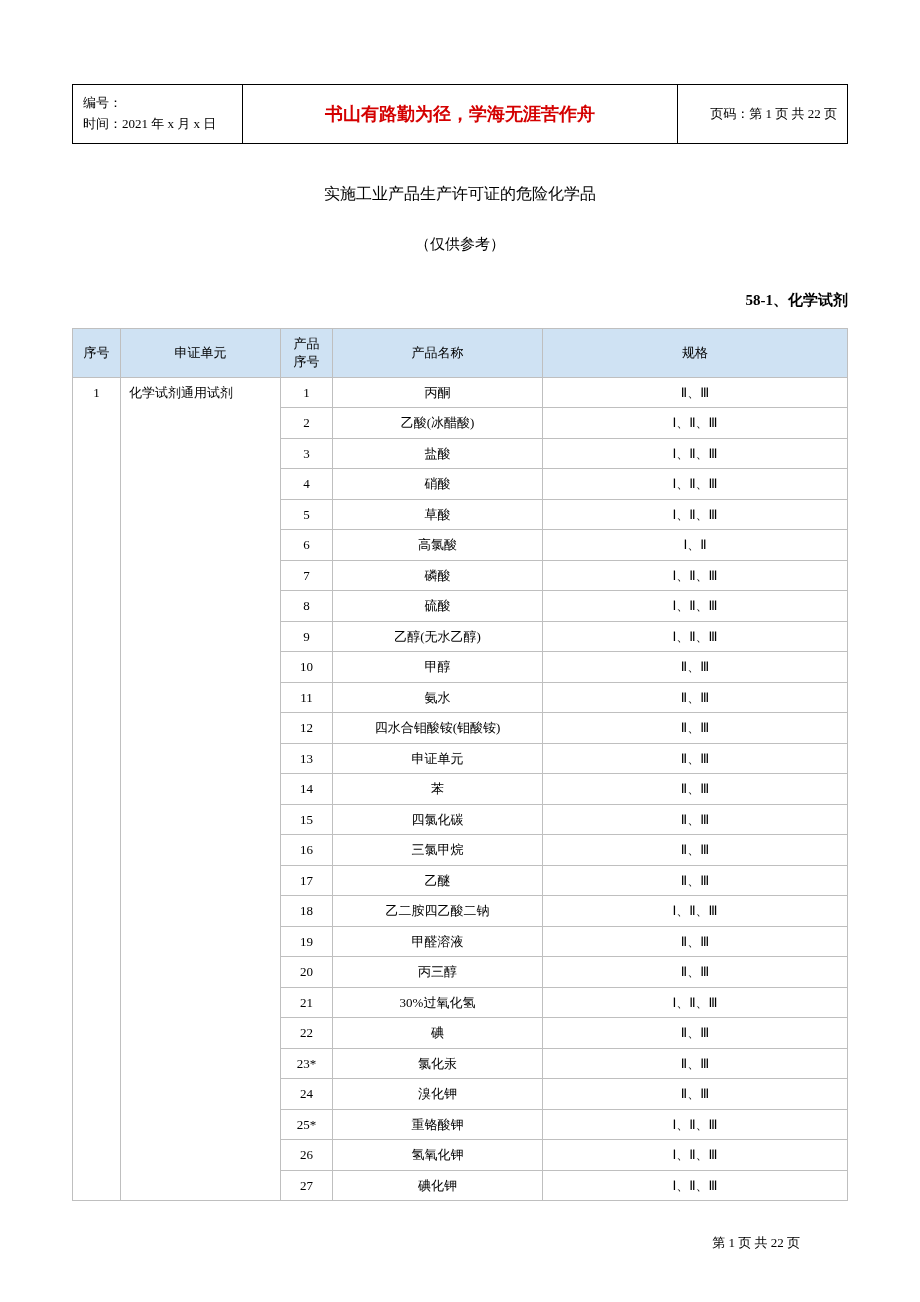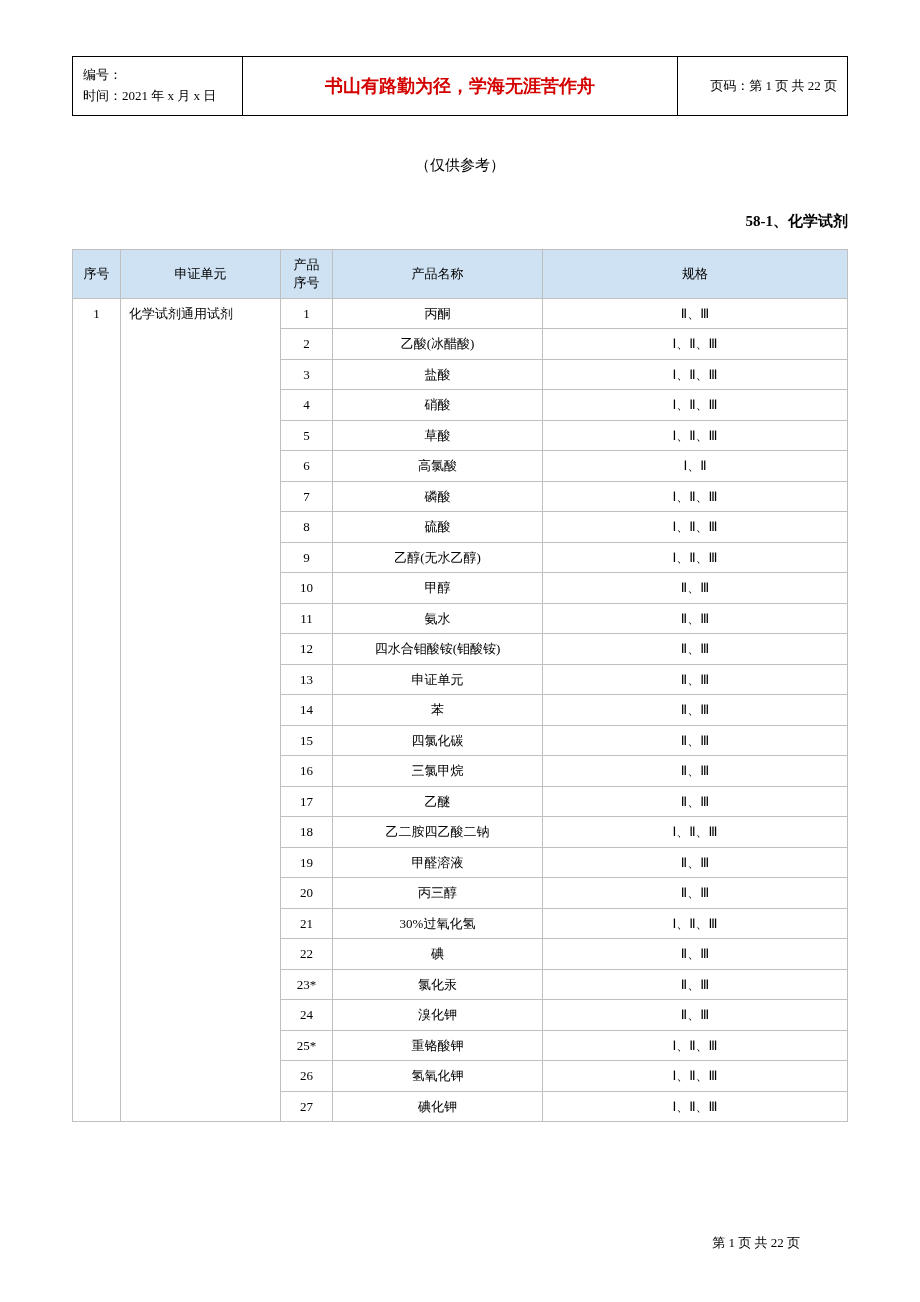--- a/index.html
+++ b/index.html
@@ -6,21 +6,21 @@
   body {
     font-family: "SimSun", "宋体", serif;
     background: #fff;
     color: #000;
     width: 920px;
     height: 1302px;
     position: relative;
     font-size: 14px;
   }
   .page {
-    padding: 56px 72px 40px 72px;
+    padding: 84px 72px 40px 72px;
   }
   .header-table {
     width: 100%;
     border-collapse: collapse;
     margin-bottom: 40px;
   }
   .header-table td {
     border: 1px solid #000;
     padding: 8px 10px;
     vertical-align: middle;
@@ -105,20 +105,21 @@
       <td class="hdr-left">
         <div>编号：</div>
         <div>时间：2021 年 x 月 x 日</div>
       </td>
       <td class="hdr-mid">书山有路勤为径，学海无涯苦作舟</td>
       <td class="hdr-right">页码：第 1 页  共 22 页</td>
     </tr>
   </tbody>
     </table>
 
+  <div class="doc-title">实施工业产品生产许可证的危险化学品</div>
   <div class="doc-sub">（仅供参考）</div>
   <div class="doc-section">58-1、化学试剂</div>
 
   <table class="data-table">
     <thead>
       <tr>
         <th class="col-seq">序号</th>
         <th class="col-unit">申证单元</th>
         <th class="col-pn">
           <span>产品</span><br>

